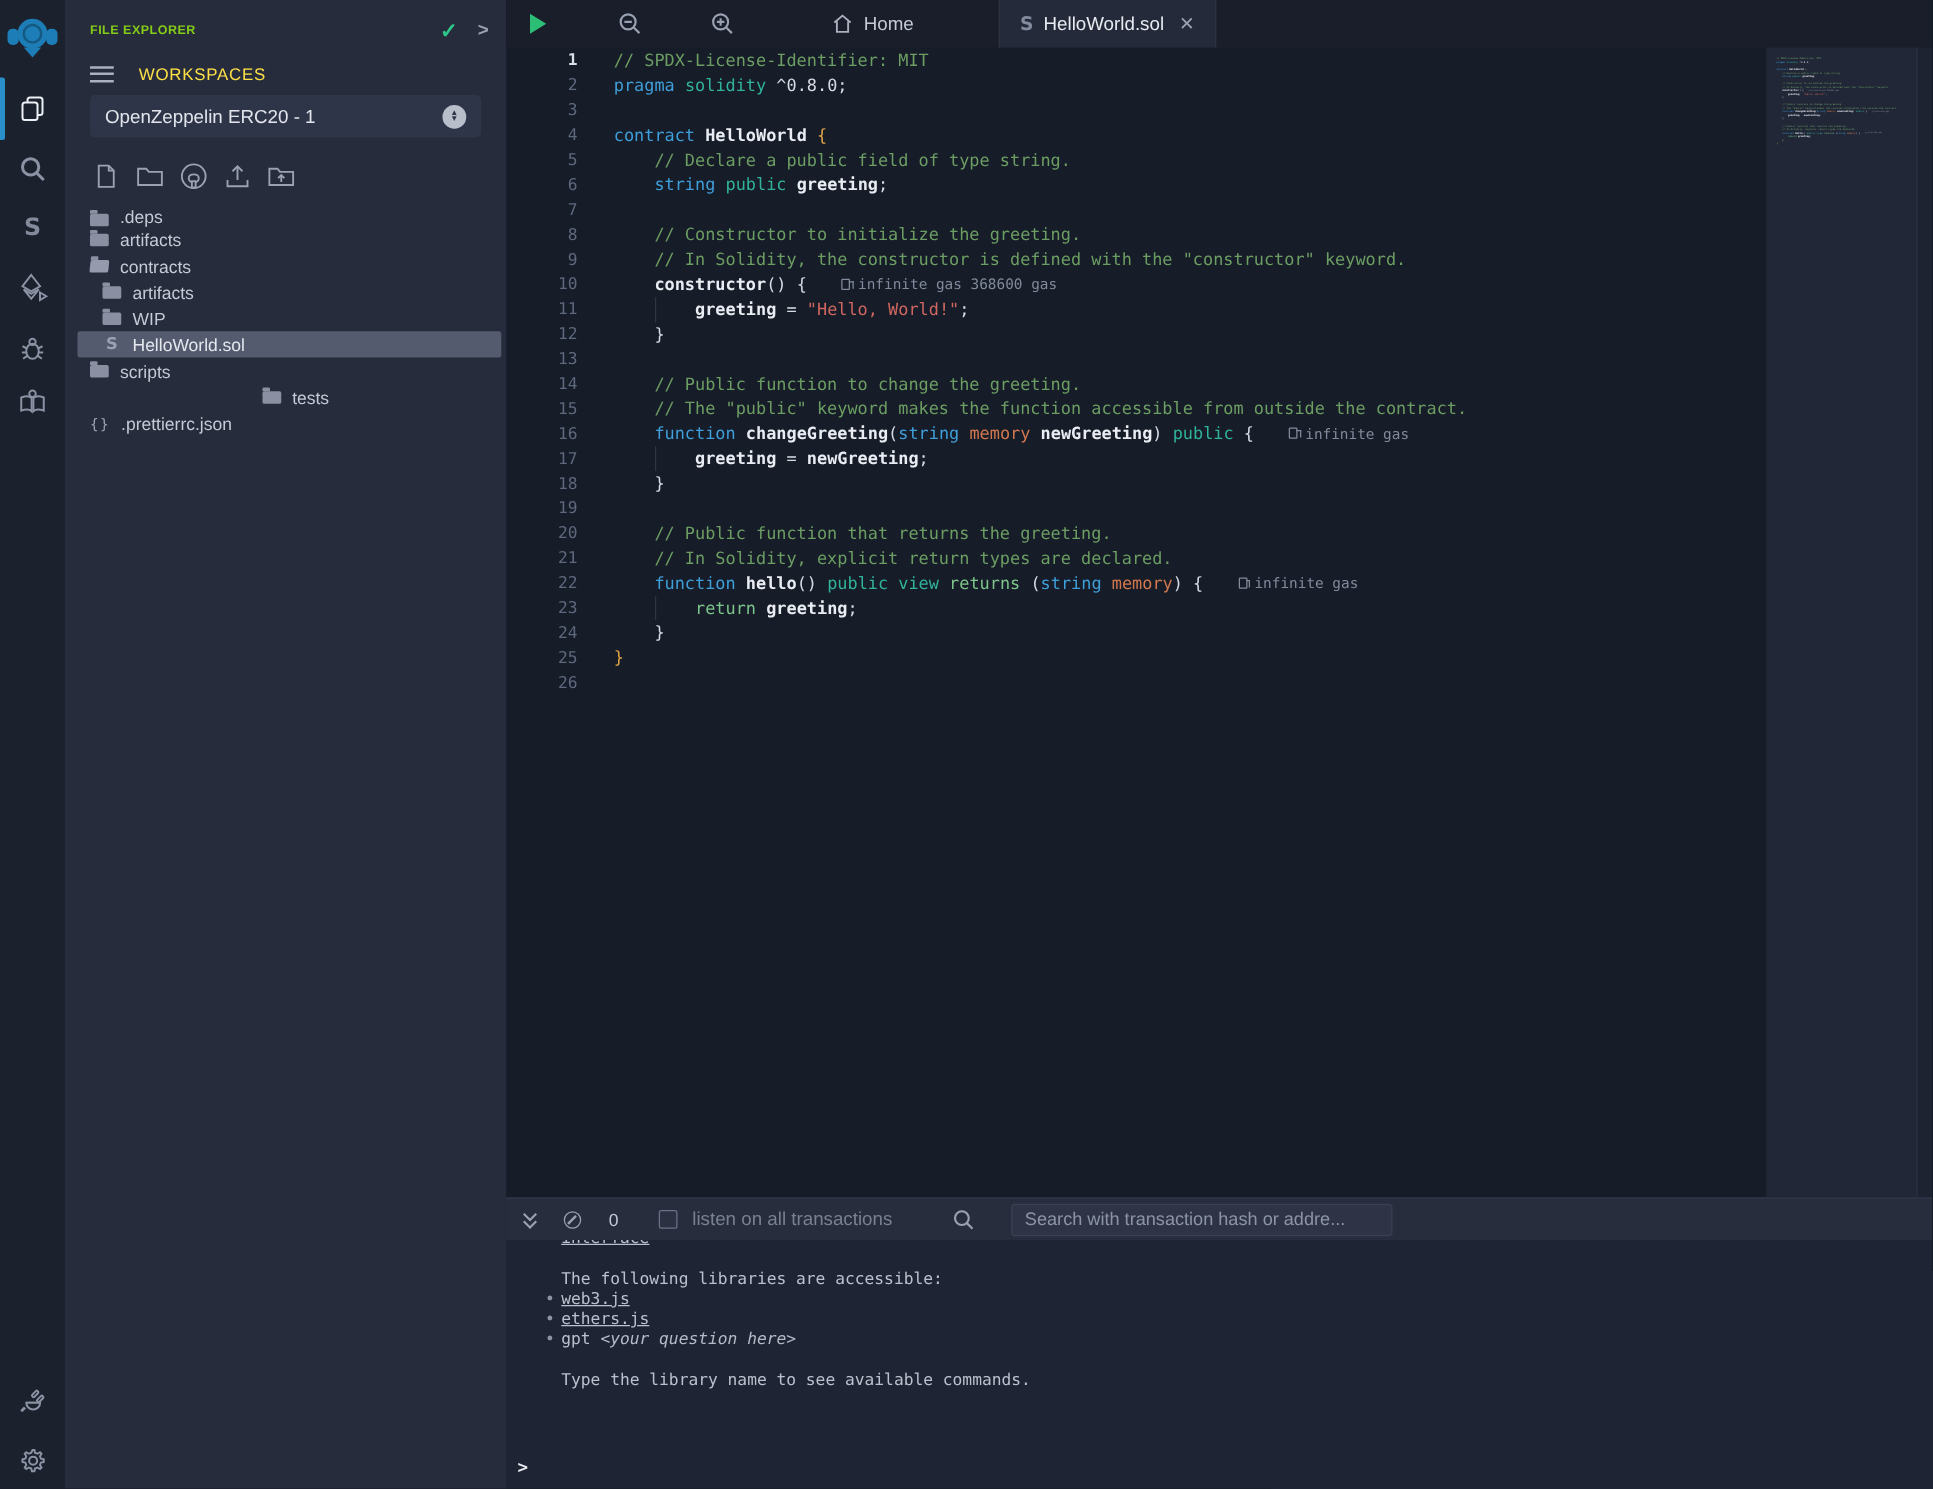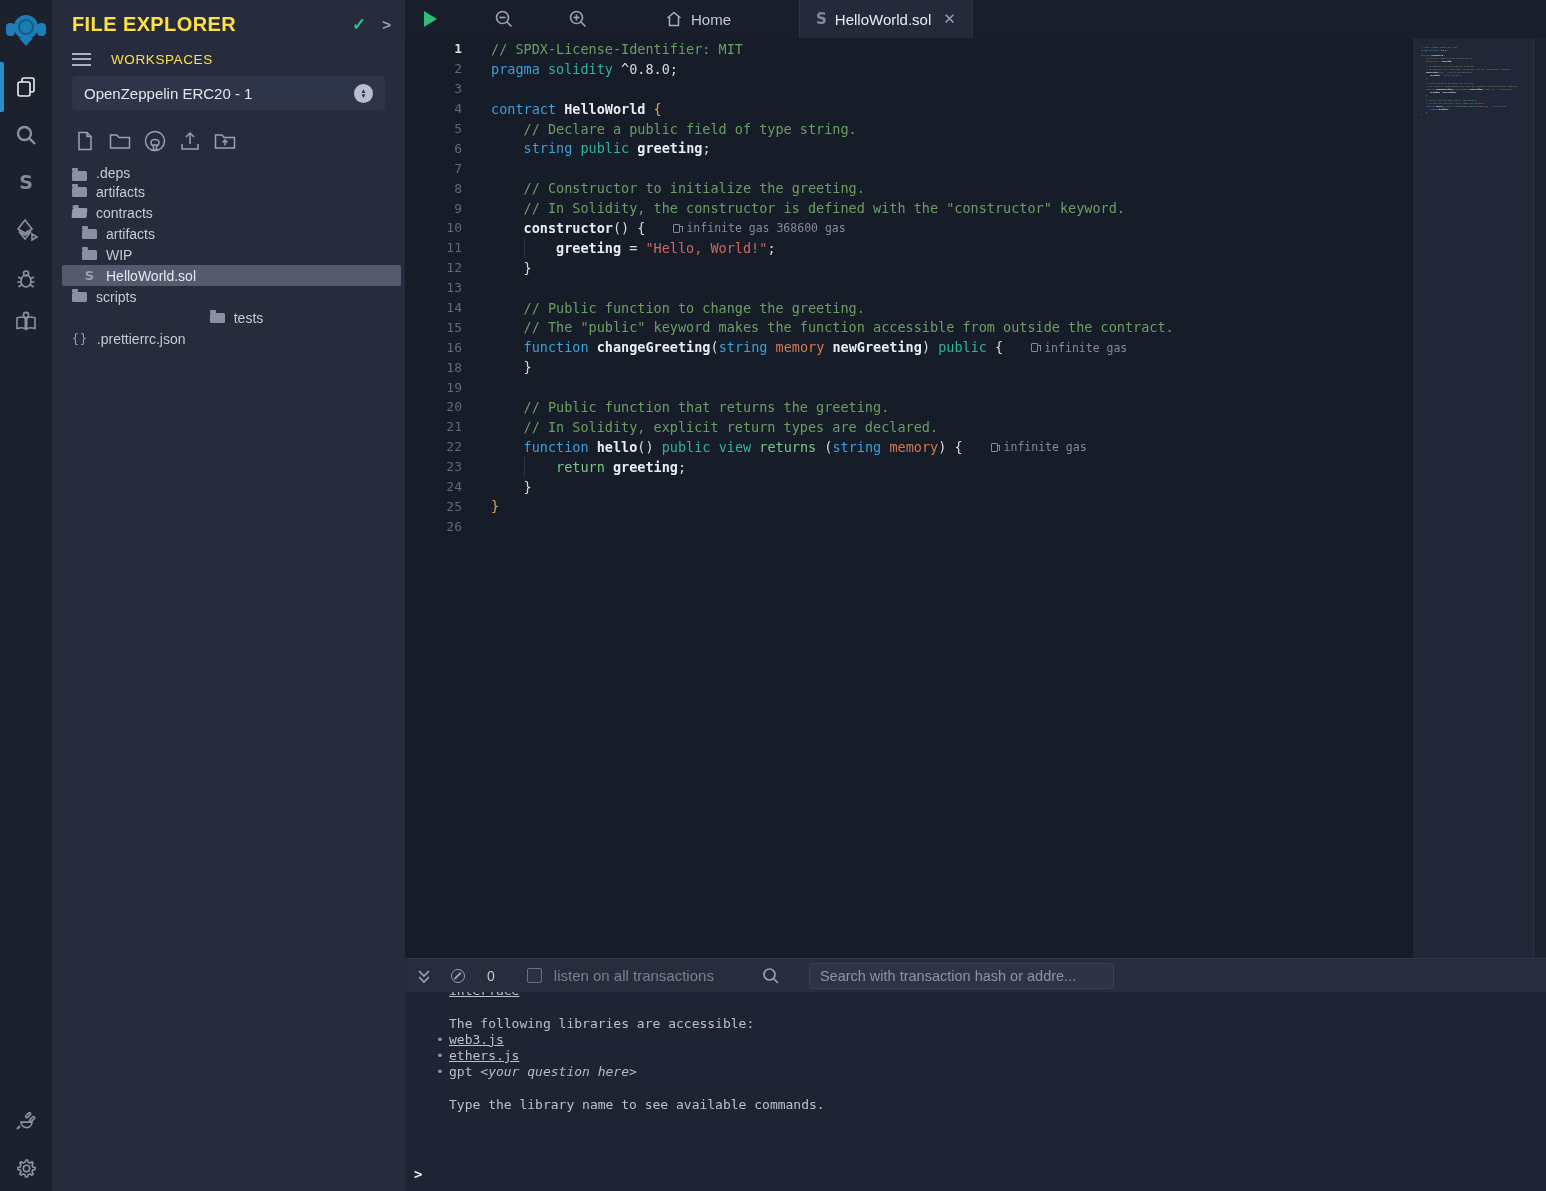--- a/index.html
+++ b/index.html
@@ -13,21 +13,21 @@
   #activity { position:absolute; left:0; top:0; width:52px; height:1191px; background:#1b212d; }
   .logo { position:absolute; left:4px; top:8px; width:44px; height:44px; }
   .aicon { position:absolute; left:0; width:52px; height:40px; display:flex; align-items:center; justify-content:center; cursor:pointer; }
   .aicon svg { stroke:#8a92a4; fill:none; stroke-width:1.6; }
   .aicon.on svg { stroke:#eceff4; }
   .aind { position:absolute; left:0; top:62px; width:4px; height:50px; background:#2a8fc9; border-radius:0 2px 2px 0; }
   .sol-s { font-weight:700; font-size:19px; color:#828a9c; font-family:"DejaVu Sans", sans-serif; }
   
   #panel { position:absolute; left:52px; top:0; width:353px; height:1191px; background:#262c3b; }
   .phead { position:absolute; left:20px; top:12px; right:14px; height:24px; display:flex; align-items:center; }
-  .ptitle { font-size:20px; font-weight:700; letter-spacing:.4px; color:#fde047; flex:1; }
+  .ptitle { font-size:10px; font-weight:700; letter-spacing:.4px; color:#84cc16; flex:1; }
   .check { color:#2ec487; font-size:17px; font-weight:700; margin-right:16px; }
   .chev { color:#9aa1b2; font-size:15px; font-weight:600; }
   .wsrow { position:absolute; left:20px; top:48px; height:22px; display:flex; align-items:center; gap:20px; }
   .burger { width:19px; height:13px; border-top:2.5px solid #a9b0bf; border-bottom:2.5px solid #a9b0bf; position:relative; }
   .burger::after{ content:''; position:absolute; left:0; top:3.2px; width:100%; height:2.5px; background:#a9b0bf; }
   .wslabel { font-size:13.5px; letter-spacing:.6px; color:#fde047; }
   .wsselect { position:absolute; left:20px; top:76px; width:313px; height:34px; background:#2f3548; border-radius:4px;
     display:flex; align-items:center; padding:0 12px; cursor:pointer; }
   .wsname { flex:1; font-size:15px; color:#e2e5ec; }
   .sorticon { width:19px; height:19px; border-radius:50%; background:#b9bfca; color:#2f3548; display:flex; flex-direction:column;
@@ -355,20 +355,24 @@
         </div>
         <div class="crow">
           <span class="ln">15</span>
           <span class="lc"><span class="tk-c">    // The "public" keyword makes the function accessible from outside the contract.</span></span>
         </div>
         <div class="crow">
           <span class="ln">16</span>
           <span class="lc"><span class="tk-p">    </span><span class="tk-k">function</span><span class="tk-p"> </span><span class="tk-b">changeGreeting</span><span class="tk-p">(</span><span class="tk-k">string</span><span class="tk-p"> </span><span class="tk-o">memory</span><span class="tk-p"> </span><span class="tk-b">newGreeting</span><span class="tk-p">) </span><span class="tk-t">public</span><span class="tk-p"> {</span><span class="gas"><span class="pump"></span>infinite gas</span></span>
         </div>
         <div class="crow">
+          <span class="ln">17</span>
+          <span class="lc"><span class="guide"></span><span class="tk-p">        </span><span class="tk-b">greeting</span><span class="tk-p"> = </span><span class="tk-b">newGreeting</span><span class="tk-p">;</span></span>
+        </div>
+        <div class="crow">
           <span class="ln">18</span>
           <span class="lc"><span class="tk-p">    }</span></span>
         </div>
         <div class="crow">
           <span class="ln">19</span>
           <span class="lc"></span>
         </div>
         <div class="crow">
           <span class="ln">20</span>
           <span class="lc"><span class="tk-c">    // Public function that returns the greeting.</span></span>

